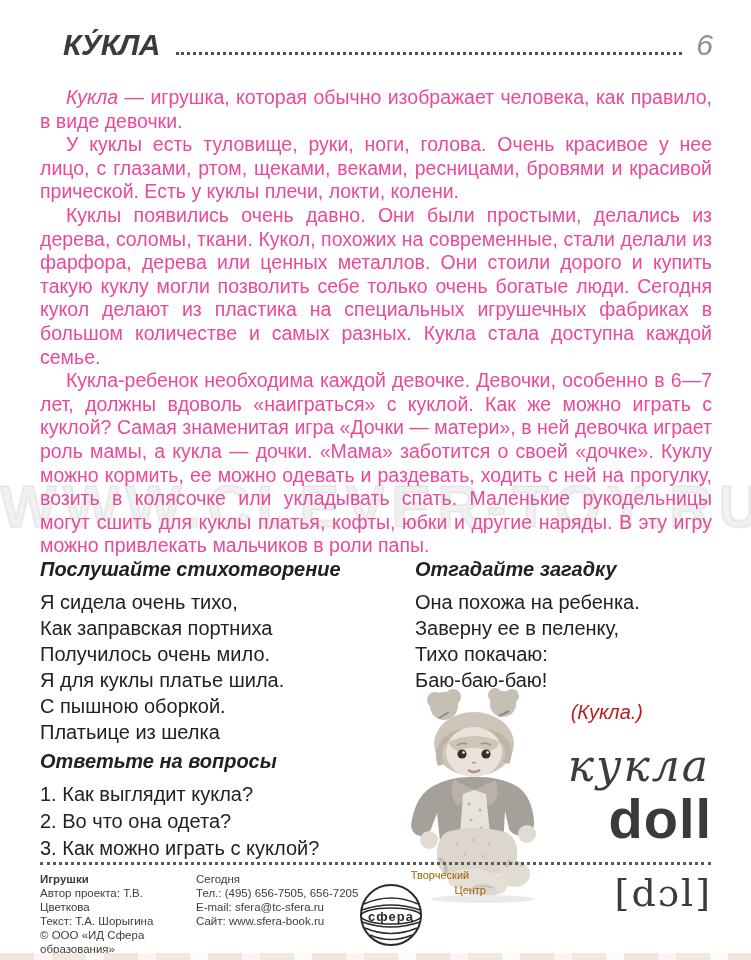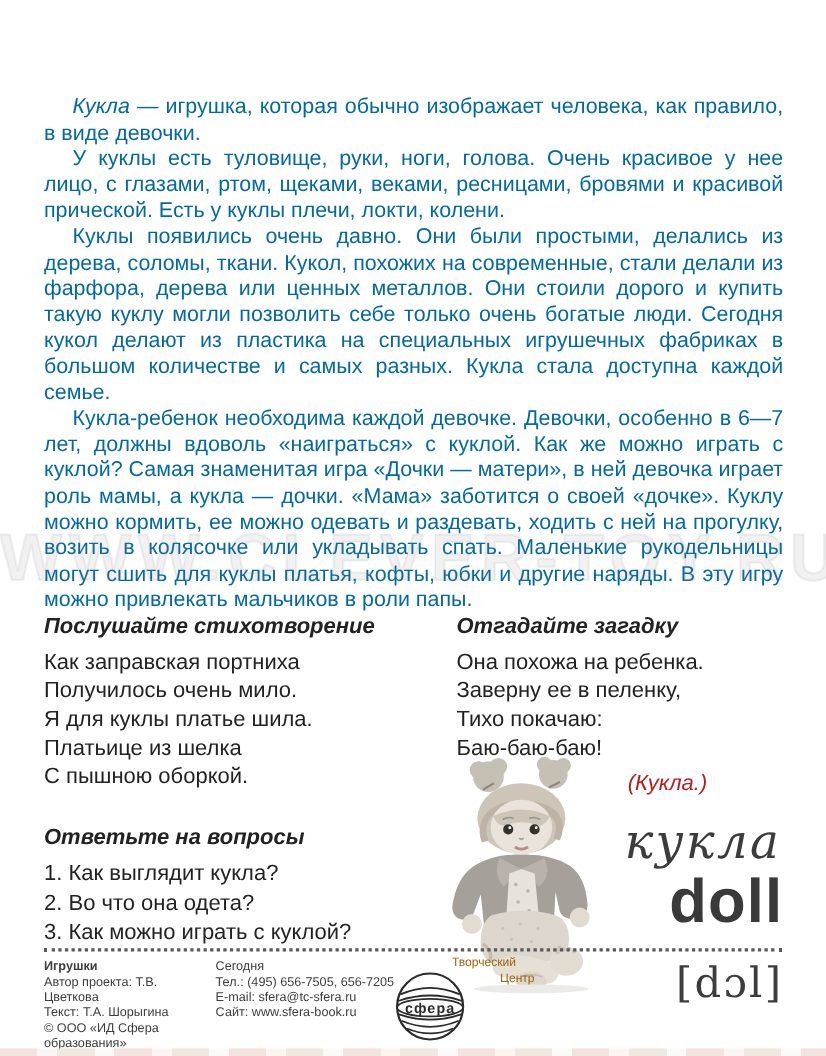--- a/index.html
+++ b/index.html
@@ -11,21 +11,21 @@
   .header{position:absolute;left:63px;right:38px;top:30px;display:flex;align-items:flex-end;}
   .page-title{
     font-size:30px;font-weight:bold;font-style:italic;letter-spacing:-0.5px;
     color:#3b3b3b;white-space:nowrap;line-height:1;
   }
   .leader{flex:1;margin:0 14px 5px 16px;border-bottom:3px dotted #4f4f4f;height:1px;}
   .page-num{font-size:30px;font-style:italic;color:#8f8f8f;line-height:1;}
   
   .article{
     position:absolute;left:40px;width:672px;top:86px;
-    font-size:19.5px;line-height:23.6px;text-align:justify;color:#0369a1;
+    font-size:19.5px;line-height:23.6px;text-align:justify;color:#ec4899;
   }
   .article p{margin:0;text-indent:26px;}
   .lead-italic{font-style:italic;}
   
   .watermark{
     position:absolute;left:0;right:0;top:452px;text-align:center;
     font-size:60px;font-weight:bold;letter-spacing:6px;
     color:rgba(120,120,120,0.10);
     -webkit-text-stroke:2px rgba(140,140,140,0.12);
     pointer-events:none;white-space:nowrap;margin-top:20px;
@@ -69,37 +69,43 @@
     position:absolute;left:0;right:0;bottom:0;height:7px;
     background:repeating-linear-gradient(90deg,#f2dfda 0 34px,#fbf3f0 34px 52px,#eee5da 52px 86px,#fdf8f5 86px 104px);
     opacity:0.85;
   }
 </style>
 </head>
 <body>
 
 <div class="page">
 
+  <div class="header">
+    <span class="page-title">КУ́КЛА</span>
+    <span class="leader"></span>
+    <span class="page-num">6</span>
+  </div>
 
   <div class="article">
     <p><span class="lead-italic">Кукла</span><span> — игрушка, которая обычно изображает человека, как правило, в виде девочки.</span></p>
     <p><span>У куклы есть туловище, руки, ноги, голова. Очень красивое у нее лицо,  с глазами, ртом, щеками, веками, ресницами, бровями и красивой прической. Есть у куклы плечи, локти, колени.</span></p>
     <p><span>Куклы появились очень давно. Они были простыми, делались из дерева, соломы, ткани. Кукол, похожих на современные, стали делали из фарфора, дерева или ценных металлов. Они стоили дорого и купить такую куклу могли позволить себе только очень богатые люди. Сегодня кукол делают из пластика на специальных игрушечных фабриках в большом количестве и самых разных. Кукла стала доступна каждой семье.</span></p>
     <p><span>Кукла-ребенок необходима каждой девочке. Девочки, особенно в 6—7 лет, должны вдоволь «наиграться» с куклой. Как же можно играть с куклой? Самая знаменитая игра «Дочки — матери», в ней девочка играет роль мамы, а кукла — дочки. «Мама» заботится о своей «дочке». Куклу можно кормить, ее можно одевать и раздевать, ходить с ней на прогулку, возить в колясочке или укладывать спать. Маленькие рукодельницы могут сшить для куклы платья, кофты, юбки и другие наряды. В эту игру можно привлекать мальчиков в роли папы.</span></p>
   </div>
 
   <div class="watermark">WWW.CLEVER-TOY.RU</div>
 
   <div class="poem">
     <div class="col-heading">Послушайте стихотворение</div>
+    <div class="line">Я сидела очень тихо,</div>
     <div class="line">Как заправская портниха</div>
     <div class="line">Получилось очень мило.</div>
     <div class="line">Я для куклы платье шила.</div>
+    <div class="line">С пышною оборкой.</div>
     <div class="line">Платьице из шелка</div>
-    <div class="line">С пышною оборкой.</div>
   </div>
 
   <div class="riddle">
     <div class="col-heading">Отгадайте загадку</div>
     <div class="line">Она похожа на ребенка.</div>
     <div class="line">Заверну ее в пеленку,</div>
     <div class="line">Тихо покачаю:</div>
     <div class="line">Баю-баю-баю!</div>
     <div class="riddle-answer">(Кукла.)</div>
   </div>

